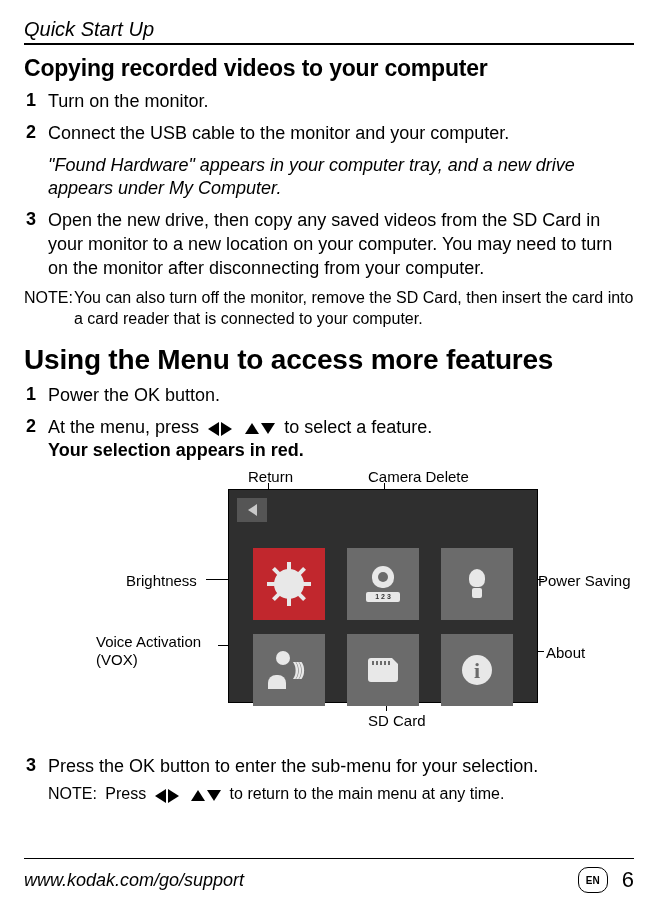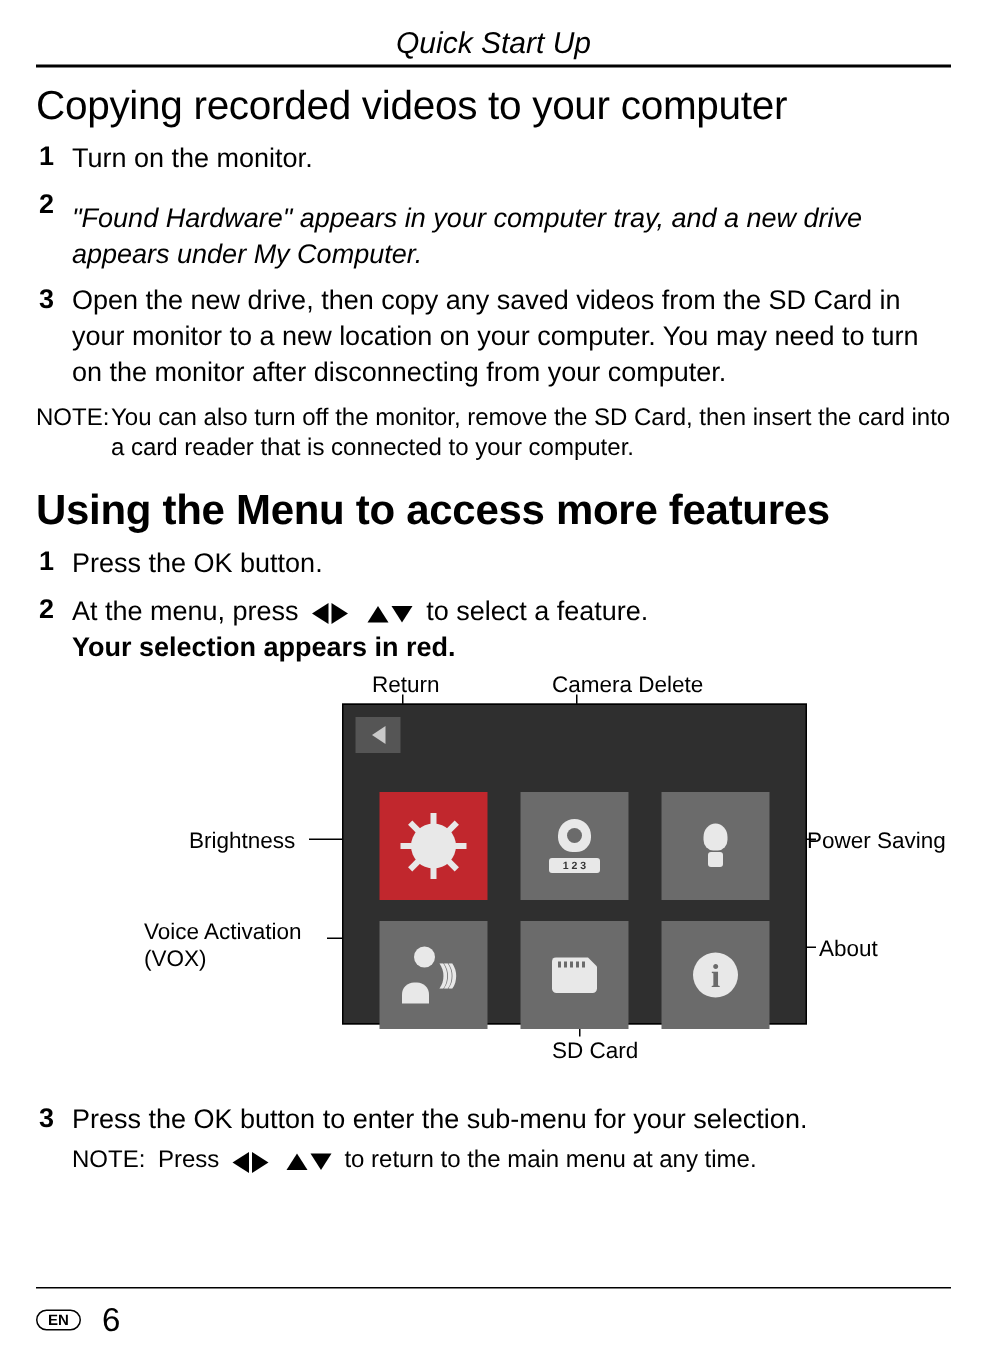--- a/index.html
+++ b/index.html
@@ -6,27 +6,27 @@
   body {
     width: 658px;
     height: 909px;
     background: #fff;
     font-family: "Frutiger", "Helvetica Neue", Arial, sans-serif;
     color: #000;
     padding: 18px 24px 16px 24px;
     position: relative;
   }
   .header-right {
-    text-align: center;
+    text-align: left;
     font-style: italic;
     font-size: 20px;
     margin-bottom: 2px;
   }
   .rule { border: none; border-top: 2px solid #000; margin: 0 0 10px 0; }
-  .h2 { font-size: 27px; font-weight: 400; margin: 6px 0 8px 0; letter-spacing: -0.2px; }
+  .h2 { font-size: 23px; font-weight: 700; margin: 6px 0 8px 0; letter-spacing: -0.2px; }
   .h1 { font-size: 28px; font-weight: 700; margin: 14px 0 8px 0; letter-spacing: -0.2px; }
   .steps { list-style: none; }
   .step { display: flex; margin-bottom: 8px; padding-left: 2px; }
   .step .num { font-weight: 700; width: 22px; flex-shrink:0; font-size: 18px; }
   .step .body { font-size: 18px; line-height: 1.32; }
   .step .body .sub { font-style: italic; margin-top: 8px; }
   .note-row { display:flex; font-size:16px; line-height:1.3; margin: 6px 0 2px 0; }
   .note-row .lbl { width: 50px; flex-shrink:0; }
   .note-row .txt { }
   .inline-note { font-size: 16px; margin-top:4px; }
@@ -90,59 +90,60 @@
   .ico-vox .body { width:18px; height:14px; border-radius:8px 8px 0 0; background:#e8e8e8; margin-top:10px; margin-left:-8px; }
   .ico-vox .waves { font-size:18px; color:#e8e8e8; font-weight:bold; letter-spacing:-3px; }
   .ico-sd { width:30px; height:24px; background:#e8e8e8; border-radius:3px; position:relative; clip-path: polygon(0 0, 80% 0, 100% 25%, 100% 100%, 0 100%); }
   .ico-sd::after{ content:""; position:absolute; left:4px; top:3px; width:18px; height:4px; background:repeating-linear-gradient(90deg,#6b6b6b 0 2px, transparent 2px 4px); }
   .ico-info { width:30px; height:30px; border-radius:50%; background:#e8e8e8; color:#6b6b6b; font-weight:bold; font-size:22px; display:flex; align-items:center; justify-content:center; font-family: Georgia, serif; }
 
   
   .footer { position:absolute; left:24px; right:24px; bottom:16px; border-top:1px solid #000; padding-top:8px; display:flex; align-items:center; justify-content:space-between; font-size:18px; }
   .footer .url { font-style: italic; }
   .footer .right { display:flex; align-items:center; gap:14px; }
-  .en-badge { display:inline-flex; align-items:center; justify-content:center; width:30px; height:14px; border:1.5px solid #000; border-radius:10px; font-size:10px; font-weight:bold; }
+  .en-badge { display:inline-flex; align-items:center; justify-content:center; width:30px; height:26px; border:1.5px solid #000; border-radius:10px; font-size:10px; font-weight:bold; }
   .pg { font-size:22px; }
 </style>
 </head>
 <body>
 
 <div class="header-right">Quick Start Up</div>
 <hr class="rule">
 
 <div class="h2">Copying recorded videos to your computer</div>
 
 <ol class="steps">
   <li class="step">
     <span class="num">1</span>
     <div class="body">Turn on the monitor.</div>
   </li>
   <li class="step">
     <span class="num">2</span>
     <div class="body">
+      <span>Connect the USB cable to the monitor and your computer.</span>
       <div class="sub">"Found Hardware" appears in your computer tray, and a new drive appears under My Computer.</div>
     </div>
   </li>
   <li class="step">
     <span class="num">3</span>
     <div class="body">Open the new drive, then copy any saved videos from the SD Card in your monitor to a new location on your computer. You may need to turn on the monitor after disconnecting from your computer.</div>
   </li>
 </ol>
 
 <div class="note-row">
   <div class="lbl">NOTE:</div>
   <div class="txt">You can also turn off the monitor, remove the SD Card, then insert the card into a card reader that is connected to your computer.</div>
 </div>
 
 <div class="h1">Using the Menu to access more features</div>
 
 <ol class="steps">
   <li class="step">
     <span class="num">1</span>
-    <div class="body">Press the OK button.</div>
+    <div class="body">Power the OK button.</div>
   </li>
   <li class="step">
     <span class="num">2</span>
     <div class="body">
       <span>At the menu, press</span>
       <span class="arrow-glyph">
         <span class="lr">
             <span class="tri tri-l"></span>
             <span class="tri tri-r"></span>
           </span>
@@ -238,17 +239,18 @@
               <span class="tri tri-d"></span>
             </span>
         </span>
         <span>to return to the main menu at any time.</span>
       </div>
     </div>
   </li>
 </ol>
 
 <div class="footer">
+  <span class="url">www.kodak.com/go/support</span>
   <span class="right">
     <span class="en-badge">EN</span>
     <span class="pg">6</span>
   </span>
 </div>
 
 </body></html>

